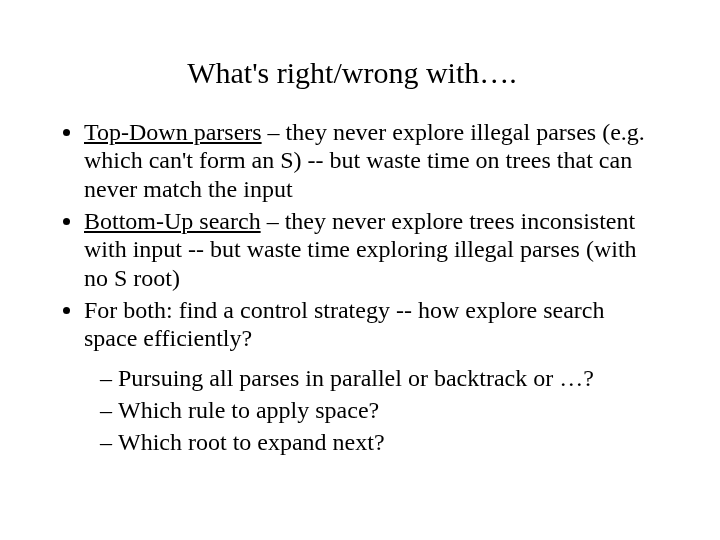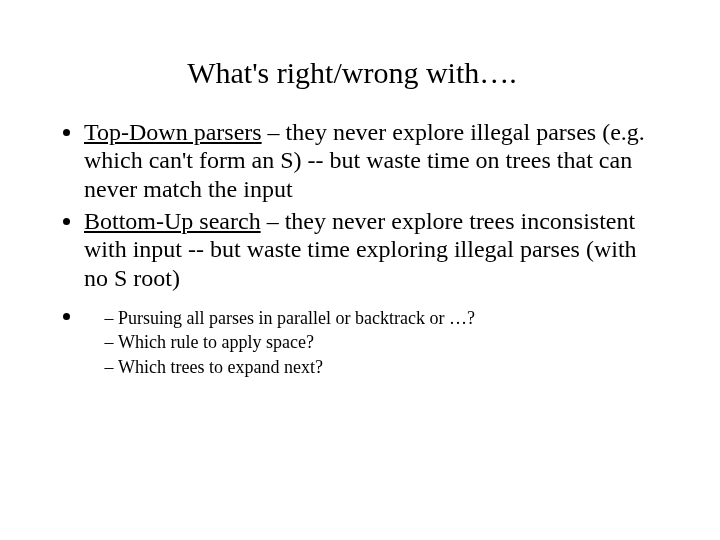--- a/index.html
+++ b/index.html
@@ -32,21 +32,21 @@
     font-size: 24px;
     line-height: 1.18;
     margin-bottom: 4px;
   }
   ul.inner {
     list-style: "– ";
     margin: 10px 0 0 0;
     padding-left: 34px;
   }
   ul.inner > li {
-    font-size: 18px;
+    font-size: 24px;
     line-height: 1.25;
     margin-bottom: 2px;
   }
   .u {
     text-decoration: underline;
     font-family: Liberation Serif, serif;
   }
 </style>
 </head>
 <body>
@@ -55,20 +55,21 @@
   <h1 class="title">What's right/wrong with….</h1>
 
   <ul class="outer">
     <li>
       <span class="u">Top-Down parsers</span><span> – they never explore illegal parses (e.g. which can't form an S) -- but waste time on trees that can never match the input</span>
     </li>
     <li>
       <span class="u">Bottom-Up search</span><span> – they never explore trees inconsistent with input -- but waste time exploring illegal parses (with no S root)</span>
     </li>
     <li>
+      <span>For both: find a control strategy -- how explore search space efficiently?</span>
       <ul class="inner">
         <li>Pursuing all parses in parallel or backtrack or …?</li>
         <li>Which rule to apply space?</li>
-        <li>Which trees to expand next?</li>
+        <li>Which root to expand next?</li>
       </ul>
     </li>
   </ul>
 </div>
 
 </body></html>

